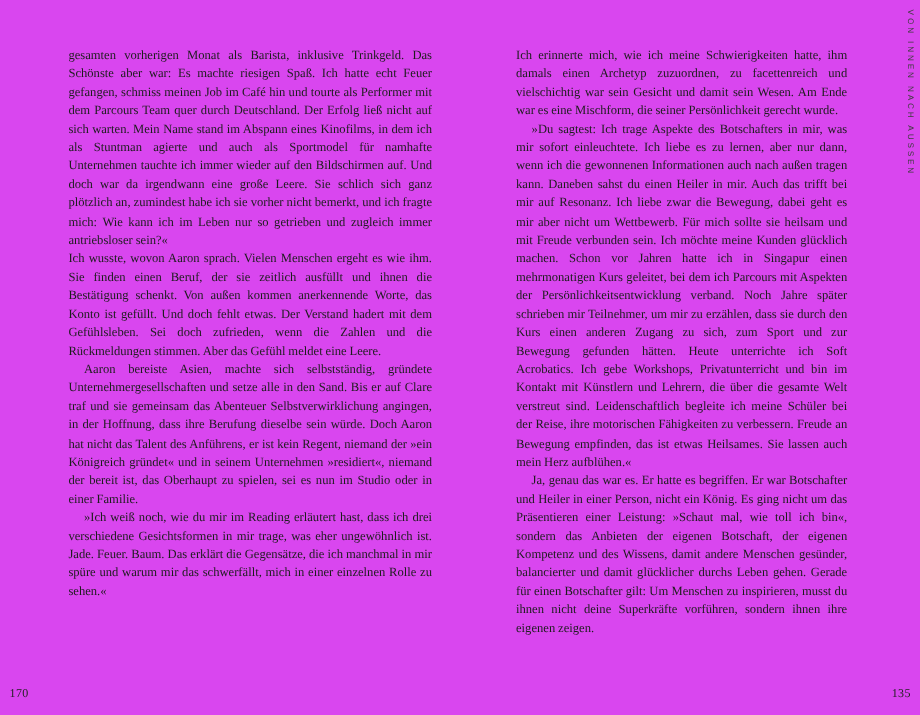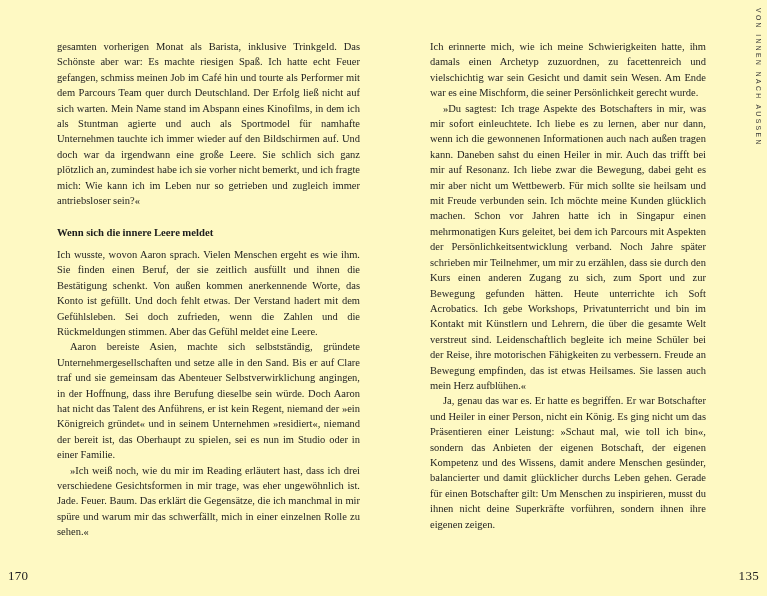--- a/index.html
+++ b/index.html
@@ -6,21 +6,21 @@
   html, body { margin: 0; padding: 0; }
   body {
     width: 767px;
     height: 596px;
     background: #ffffff;
     position: relative;
     overflow: hidden;
     font-family: "Liberation Serif", serif;
     color: #1d1d1d;
   }
-  .book-spread { position: absolute; inset: 0; background: #fef9c3; }
+  .book-spread { position: absolute; inset: 0; background: #d946ef; }
 
   .page-column {
     position: absolute;
     top: 39px;
     font-size: 10.5px;
     line-height: 15.4px;
     text-align: justify;
     hyphens: auto;
     -webkit-hyphens: auto;
     word-spacing: -0.2px;
@@ -34,21 +34,21 @@
   .section-heading {
     font-weight: bold;
     font-size: 10.7px;
     margin: 17px 0 6px 0;
     text-align: left;
   }
 
   .page-number {
     position: absolute;
     bottom: 12px;
-    font-size: 13px;
+    font-size: 10px;
     color: #222222;
     letter-spacing: 0.3px;
   }
   .page-number-left  { left: 8px; }
   .page-number-right { right: 8px; }
 
   .running-head {
     position: absolute;
     top: 8px;
     right: 5px;
@@ -63,21 +63,20 @@
 </style>
 </head>
 <body>
 
 <div class="book-spread">
 
   <div class="running-head">VON INNEN NACH AUSSEN</div>
 
   <div class="page-column page-column-left">
     <p class="para">gesamten vorherigen Monat als Barista, inklusive Trinkgeld. Das Schönste aber war: Es machte riesigen Spaß. Ich hatte echt Feuer gefangen, schmiss meinen Job im Café hin und tourte als Performer mit dem Parcours Team quer durch Deutschland. Der Erfolg ließ nicht auf sich warten. Mein Name stand im Abspann eines Kinofilms, in dem ich als Stuntman agierte und auch als Sportmodel für namhafte Unternehmen tauchte ich immer wieder auf den Bildschirmen auf. Und doch war da irgendwann eine große Leere. Sie schlich sich ganz plötzlich an, zumindest habe ich sie vorher nicht bemerkt, und ich fragte mich: Wie kann ich im Leben nur so getrieben und zugleich immer antriebsloser sein?«</p>
-    <h2 class="section-heading">Wenn sich die innere Leere meldet</h2>
     <p class="para">Ich wusste, wovon Aaron sprach. Vielen Menschen ergeht es wie ihm. Sie finden einen Beruf, der sie zeitlich ausfüllt und ihnen die Bestätigung schenkt. Von außen kommen anerkennende Worte, das Konto ist gefüllt. Und doch fehlt etwas. Der Verstand hadert mit dem Gefühlsleben. Sei doch zufrieden, wenn die Zahlen und die Rückmeldungen stimmen. Aber das Gefühl meldet eine Leere.</p>
     <p class="para para-indent">Aaron bereiste Asien, machte sich selbstständig, gründete Unternehmergesellschaften und setze alle in den Sand. Bis er auf Clare traf und sie gemeinsam das Abenteuer Selbstverwirklichung angingen, in der Hoffnung, dass ihre Berufung dieselbe sein würde. Doch Aaron hat nicht das Talent des Anführens, er ist kein Regent, niemand der »ein Königreich gründet« und in seinem Unternehmen »residiert«, niemand der bereit ist, das Oberhaupt zu spielen, sei es nun im Studio oder in einer Familie.</p>
     <p class="para para-indent">»Ich weiß noch, wie du mir im Reading erläutert hast, dass ich drei verschiedene Gesichtsformen in mir trage, was eher ungewöhnlich ist. Jade. Feuer. Baum. Das erklärt die Gegensätze, die ich manchmal in mir spüre und warum mir das schwerfällt, mich in einer einzelnen Rolle zu sehen.«</p>
   </div>
 
   <div class="page-column page-column-right">
     <p class="para">Ich erinnerte mich, wie ich meine Schwierigkeiten hatte, ihm damals einen Archetyp zuzuordnen, zu facettenreich und vielschichtig war sein Gesicht und damit sein Wesen. Am Ende war es eine Mischform, die seiner Persönlichkeit gerecht wurde.</p>
     <p class="para para-indent">»Du sagtest: Ich trage Aspekte des Botschafters in mir, was mir sofort einleuchtete. Ich liebe es zu lernen, aber nur dann, wenn ich die gewonnenen Informationen auch nach außen tragen kann. Daneben sahst du einen Heiler in mir. Auch das trifft bei mir auf Resonanz. Ich liebe zwar die Bewegung, dabei geht es mir aber nicht um Wettbewerb. Für mich sollte sie heilsam und mit Freude verbunden sein. Ich möchte meine Kunden glücklich machen. Schon vor Jahren hatte ich in Singapur einen mehrmonatigen Kurs geleitet, bei dem ich Parcours mit Aspekten der Persönlichkeitsentwicklung verband. Noch Jahre später schrieben mir Teilnehmer, um mir zu erzählen, dass sie durch den Kurs einen anderen Zugang zu sich, zum Sport und zur Bewegung gefunden hätten. Heute unterrichte ich Soft Acrobatics. Ich gebe Workshops, Privatunterricht und bin im Kontakt mit Künstlern und Lehrern, die über die gesamte Welt verstreut sind. Leidenschaftlich begleite ich meine Schüler bei der Reise, ihre motorischen Fähigkeiten zu verbessern. Freude an Bewegung empfinden, das ist etwas Heilsames. Sie lassen auch mein Herz aufblühen.«</p>
     <p class="para para-indent">Ja, genau das war es. Er hatte es begriffen. Er war Botschafter und Heiler in einer Person, nicht ein König. Es ging nicht um das Präsentieren einer Leistung: »Schaut mal, wie toll ich bin«, sondern das Anbieten der eigenen Botschaft, der eigenen Kompetenz und des Wissens, damit andere Menschen gesünder, balancierter und damit glücklicher durchs Leben gehen. Gerade für einen Botschafter gilt: Um Menschen zu inspirieren, musst du ihnen nicht deine Superkräfte vorführen, sondern ihnen ihre eigenen zeigen.</p>
   </div>

